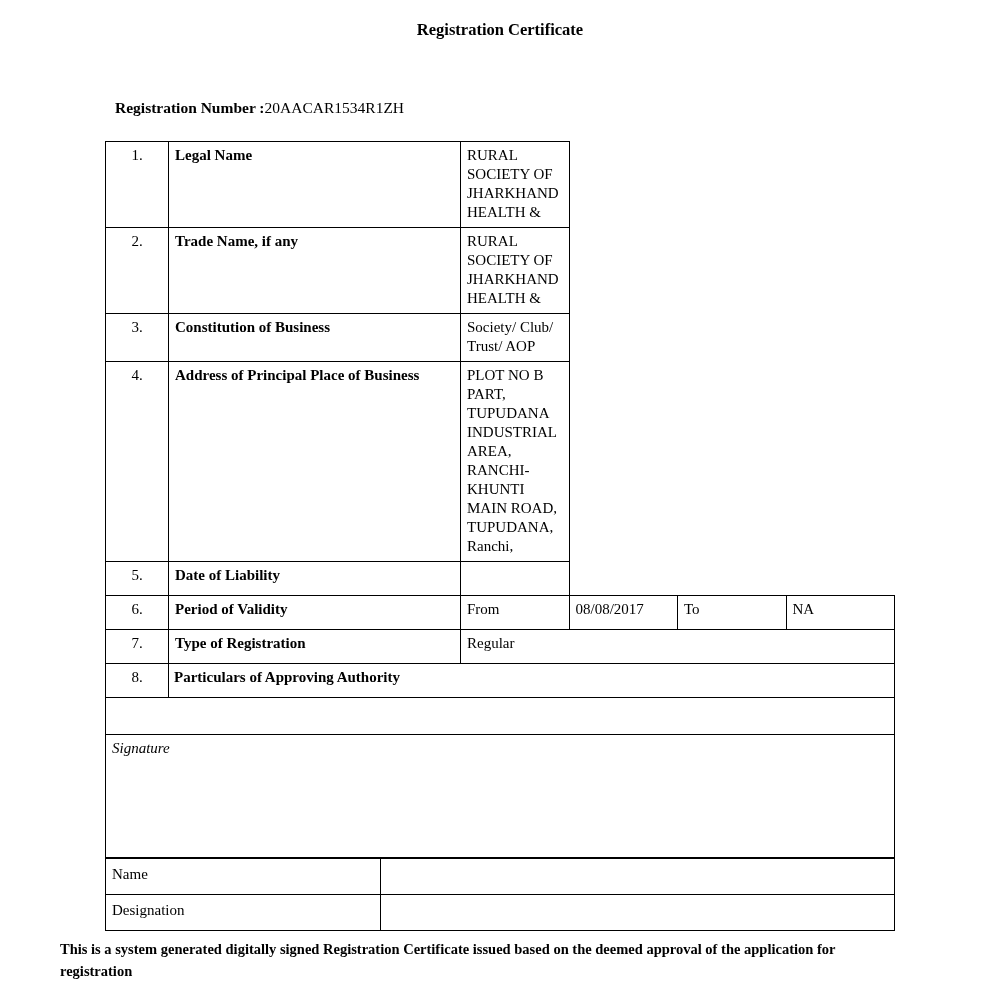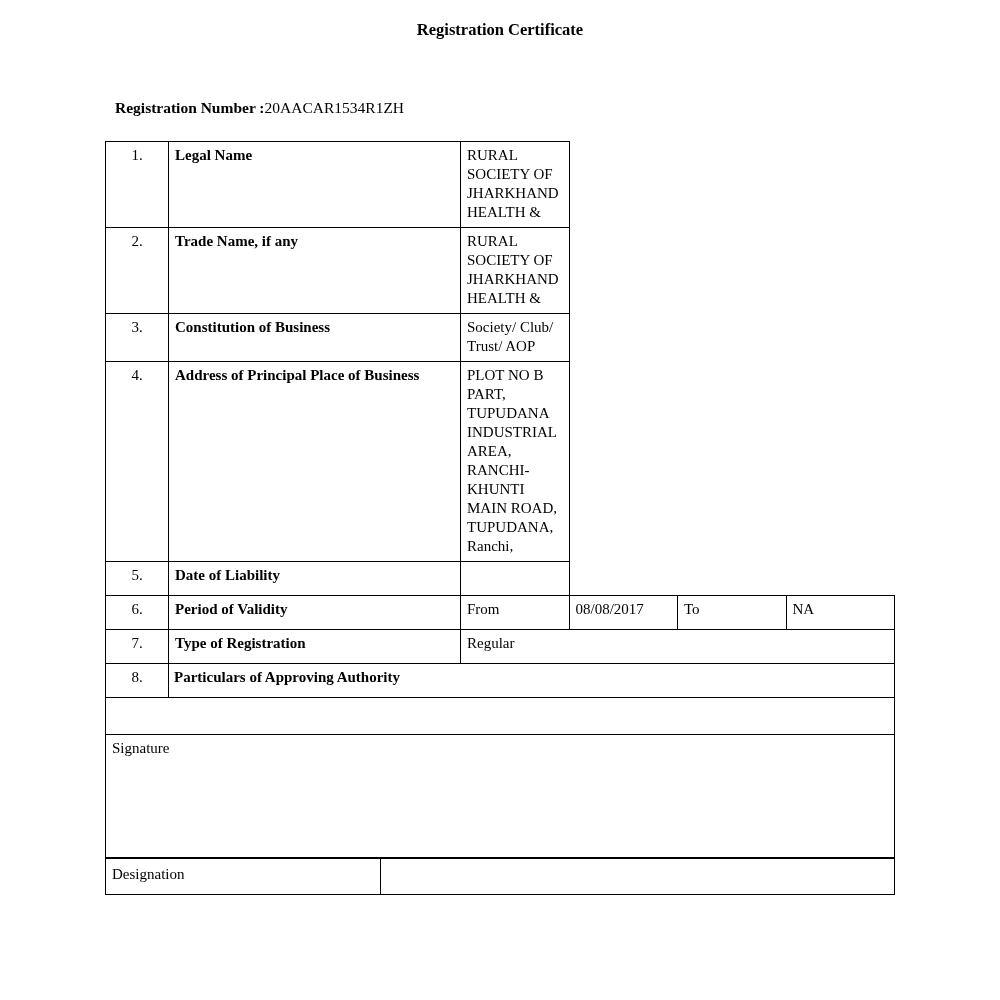--- a/index.html
+++ b/index.html
@@ -100,20 +100,21 @@
   .row-blank td { height: 27px; }
 
   .sub-from { width: 101px; }
   .sub-fromval { width: 102px; }
   .sub-to { width: 128px; }
 
   
   .sig-cell {
     height: 113px;
     font-weight: normal;
+    font-style: italic;
   }
 
   
   table.lower {
     border-collapse: collapse;
     width: 790px;
     table-layout: fixed;
     margin-top: 0;
   }
   table.lower td {
@@ -203,22 +204,27 @@
         </tr>
         <tr>
           <td class="sig-cell" colspan="6">Signature</td>
         </tr>
       </tbody>
     </table>
 
     <table class="lower">
       <tbody>
         <tr>
+          <td class="lower-lbl">Name</td>
+          <td></td>
+        </tr>
+        <tr>
           <td class="lower-lbl">Designation</td>
           <td></td>
         </tr>
 
       </tbody>
     </table>
   </div>
 
+  <div class="footer">This is a system generated digitally signed Registration Certificate issued based on the deemed approval of the application for registration</div>
 
 </div>
 
 </body></html>

